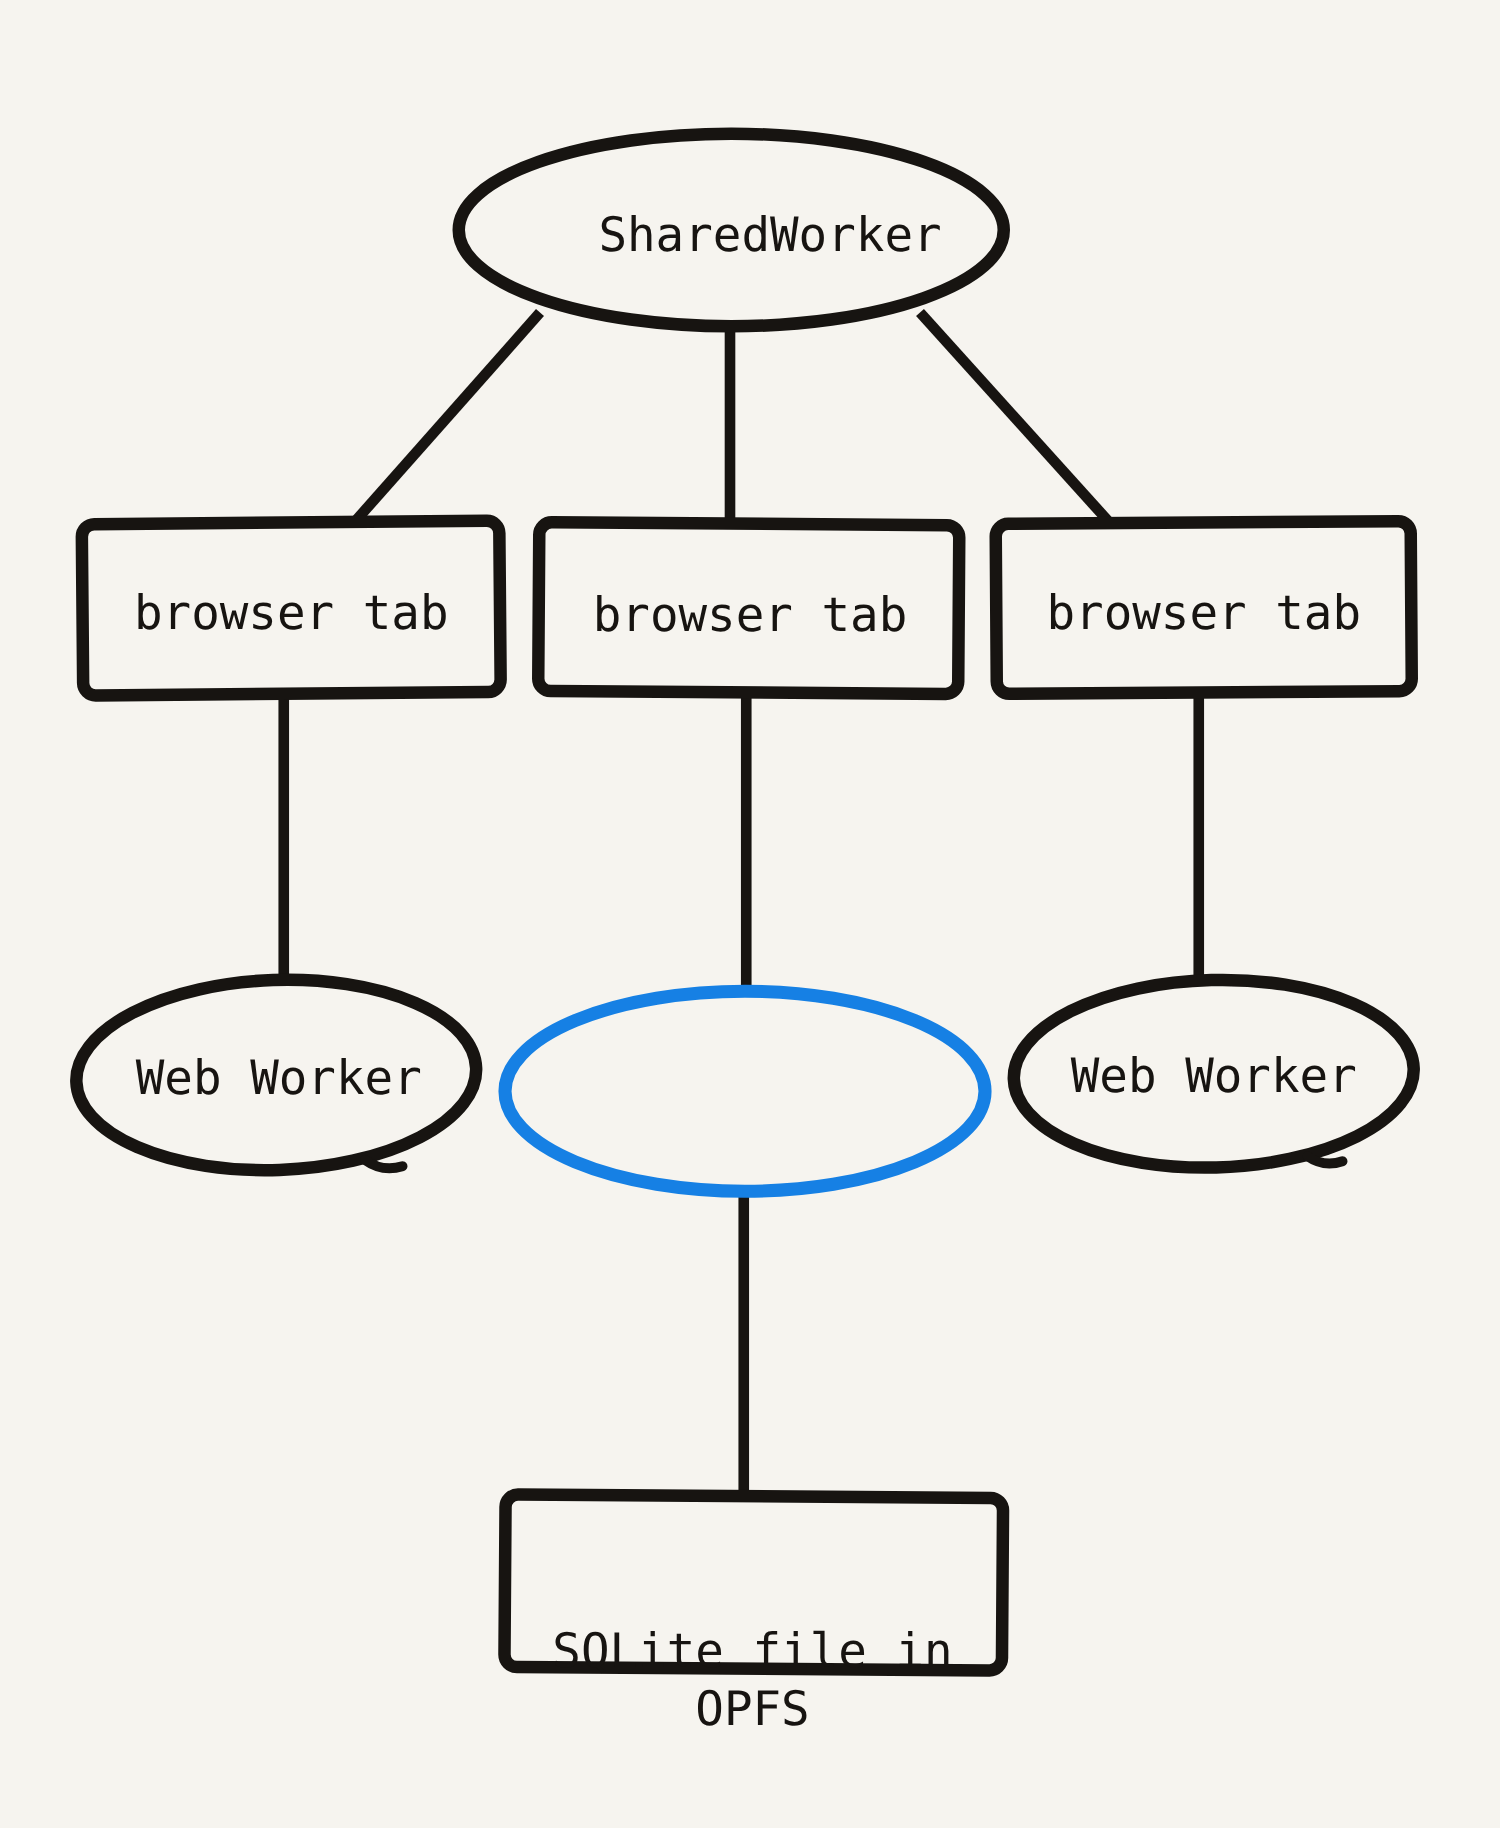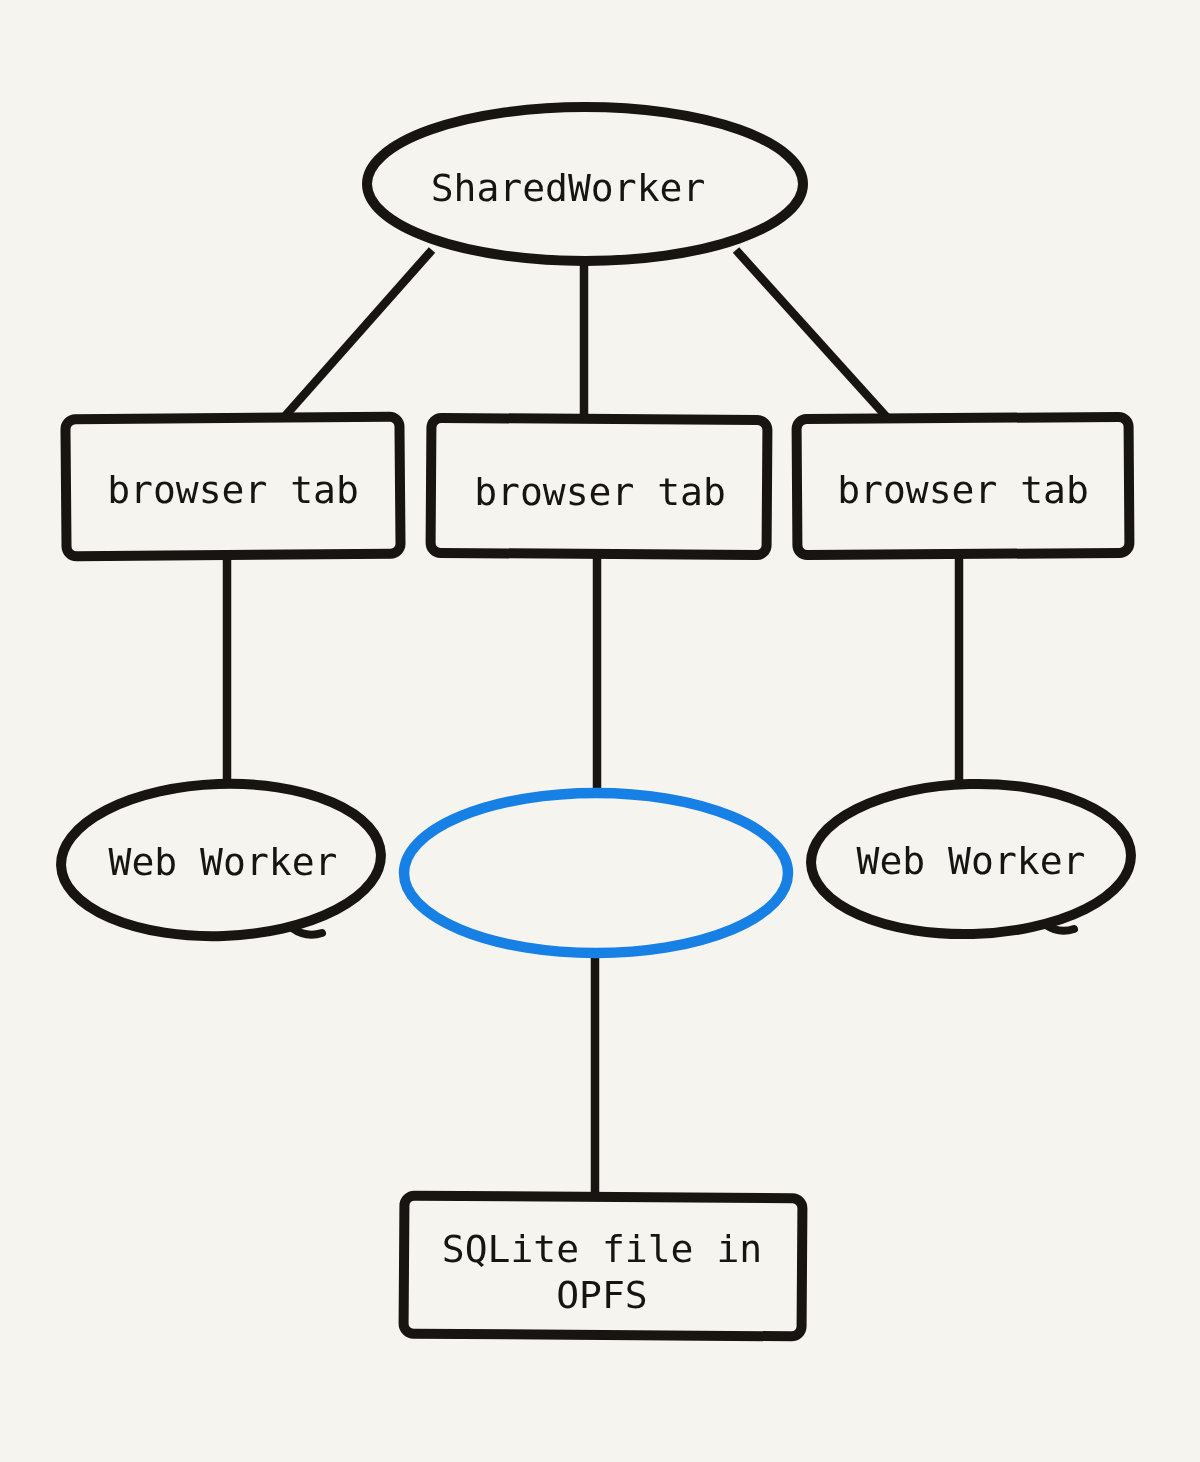--- a/index.html
+++ b/index.html
@@ -92,24 +92,24 @@
 
       <ellipse class="shape accent" cx="596" cy="873" rx="192" ry="80"></ellipse>
 
       <ellipse class="shape" cx="971" cy="859" rx="160" ry="75" transform="rotate(-1.5 971 859)"></ellipse>
       <path class="pen-tick" d="M 1046 925 q 13 9 28 4"></path>
 
       <rect class="shape" x="404" y="1197" width="398" height="138" rx="10" transform="rotate(0.4 603 1266)"></rect>
     </g>
   </svg>
 
-  <div class="lbl" style="left:568px; top:188px;">SharedWorker</div>
+  <div class="lbl" style="left:616px; top:188px;">SharedWorker</div>
 
   <div class="lbl" style="left:233px; top:490px;">browser tab</div>
   <div class="lbl" style="left:600px; top:492px;">browser tab</div>
   <div class="lbl" style="left:963px; top:490px;">browser tab</div>
 
   <div class="lbl" style="left:223px; top:862px;">Web Worker</div>
   <div class="lbl" style="left:971px; top:861px;">Web Worker</div>
 
-  <div class="lbl wrap sqlite" style="left:602px; top:1272px;text-align:center;">SQLite file in OPFS</div>
+  <div class="lbl wrap sqlite" style="left:602px; top:1344px;text-align:center;">SQLite file in OPFS</div>
 
 </div>
 
 </body></html>

